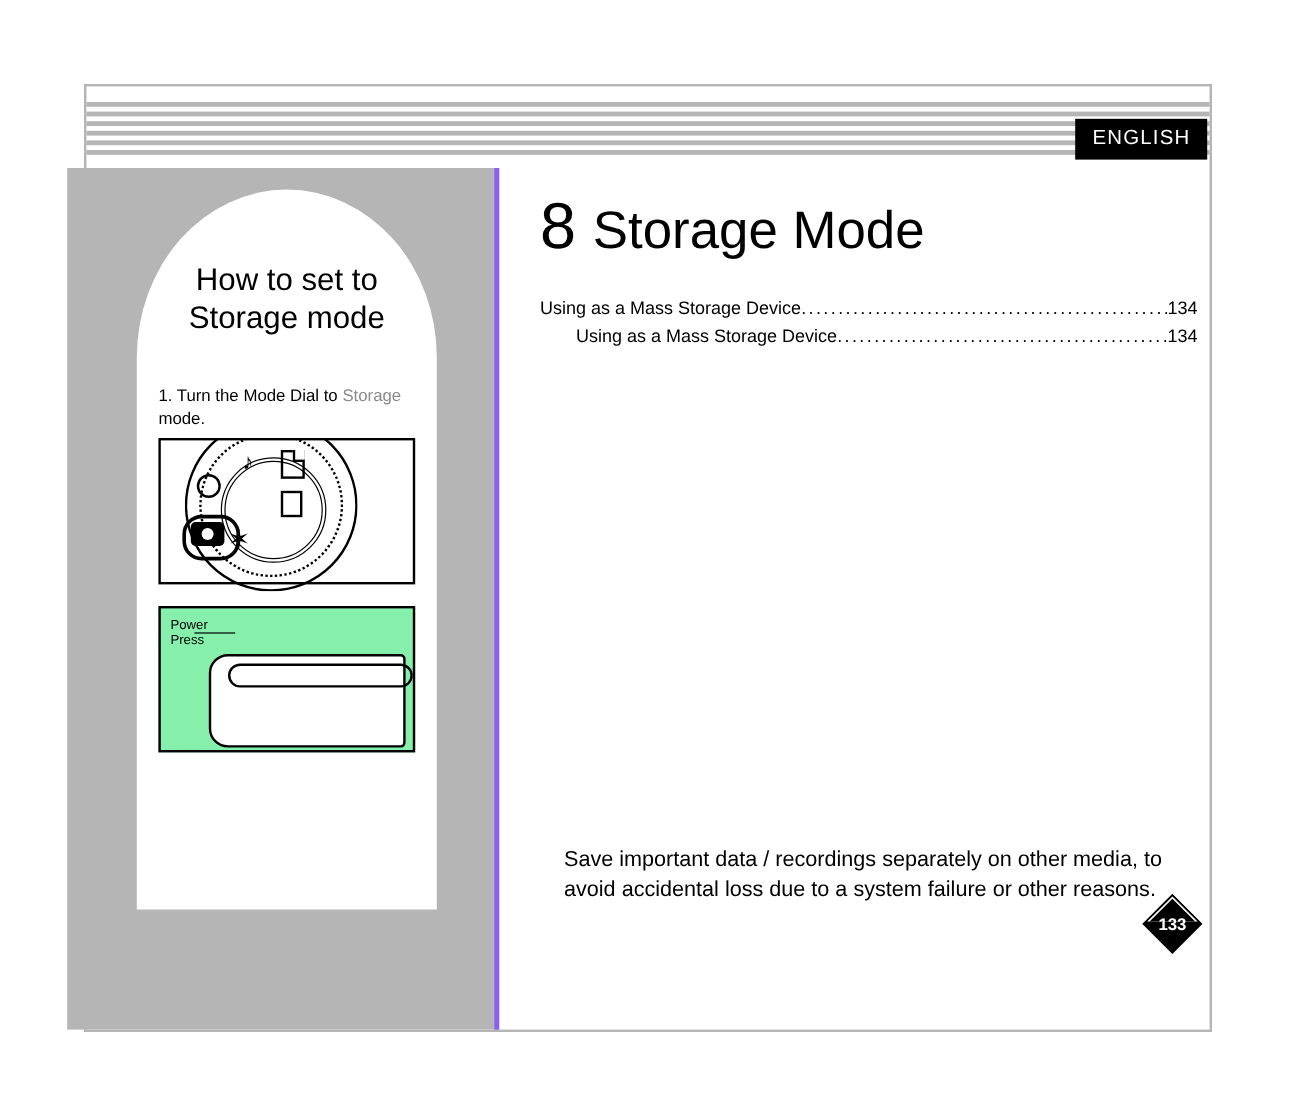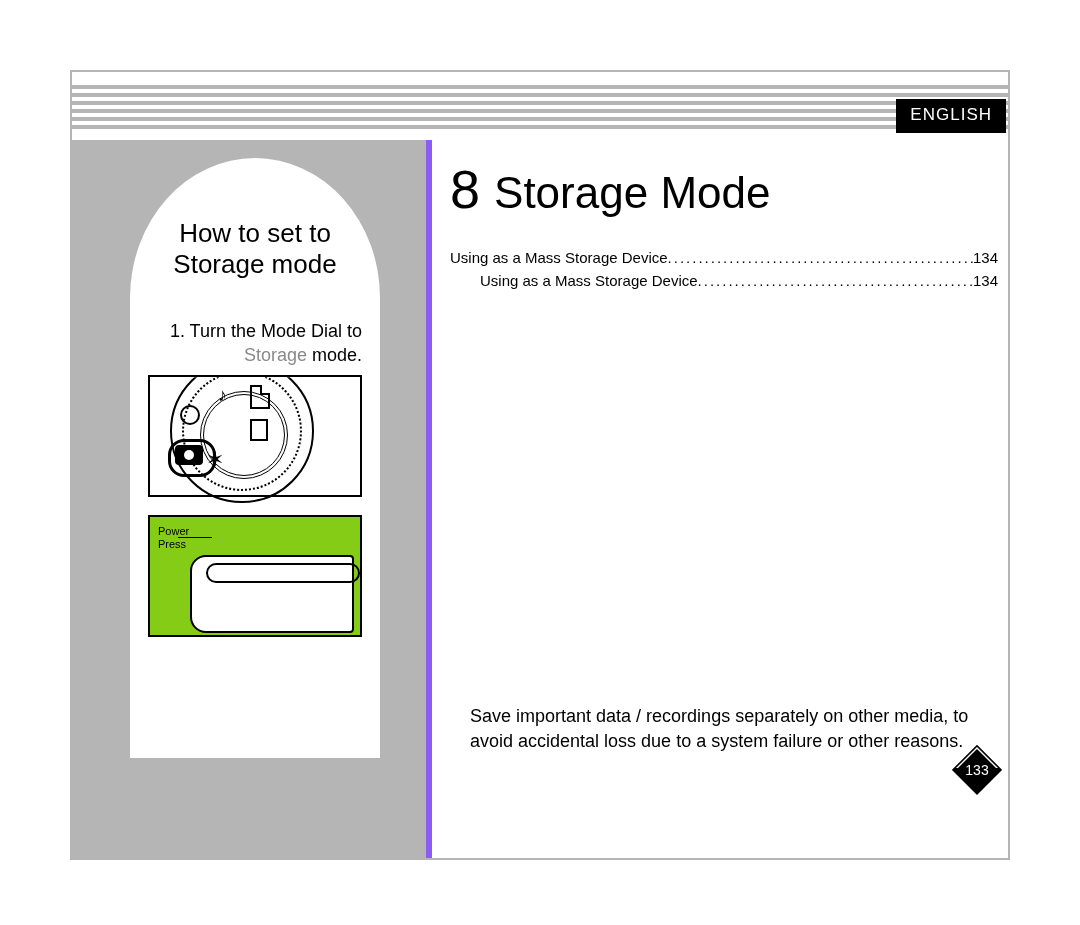--- a/index.html
+++ b/index.html
@@ -33,26 +33,26 @@
     width: 936px;
   }
   .stripes .stripe {
     height: 4px;
     background: #b5b5b5;
     margin-bottom: 4px;
   }
   
   .sidebar {
     position: absolute;
-    left: 72px;
+    left: 56px;
     top: 140px;
     width: 360px;
     height: 718px;
     background: #b5b5b5;
-    border-right: 6px solid #8b5cf6;
+    border-right: 4px solid #8b5cf6;
     box-sizing: border-box;
   }
   .arch {
     position: absolute;
     left: 58px;
     top: 18px;
     width: 250px;
     height: 600px;
     background: #fff;
     border-top-left-radius: 125px 140px;
@@ -67,40 +67,40 @@
     padding: 10px 12px;
     text-align: center;
   }
   .sb-title {
     font-size: 26px;
     font-weight: 400;
     line-height: 1.2;
     margin-bottom: 40px;
   }
   .sb-step {
-    text-align: right;
-    font-size: 18px;
+    text-align: left;
+    font-size: 14px;
     line-height: 1.3;
     margin-bottom: 8px;
     padding: 0 6px;
   }
   .sb-step .grey { color: #8a8a8a; }
   .illus {
     border: 2px solid #000;
     margin: 6px 6px 18px 6px;
     height: 118px;
     position: relative;
     background: #fff;
   }
   .illus2 {
     border: 2px solid #000;
     margin: 6px 6px 0 6px;
     height: 118px;
     position: relative;
-    background: #84cc16;
+    background: #86efac;
   }
   .illus .dial {
     position: absolute;
     left: 20px; top: -18px;
     width: 140px; height: 140px;
     border: 2px solid #000;
     border-radius: 50%;
     clip-path: inset(18px 0 0 0);
   }
   .illus .dial::after{
@@ -284,21 +284,21 @@
     height: 54px;
     display: flex;
     align-items: center;
     justify-content: center;
   }
   .page-marker svg { position: absolute; inset: 0; }
   .page-marker .num {
     position: relative;
     color: #fff;
     font-size: 14px;
-    font-weight: normal;
+    font-weight: bold;
   }
 </style>
 </head>
 <body>
 
 <div class="page">
 
   <div class="frame"></div>
 
   <div class="stripes">

